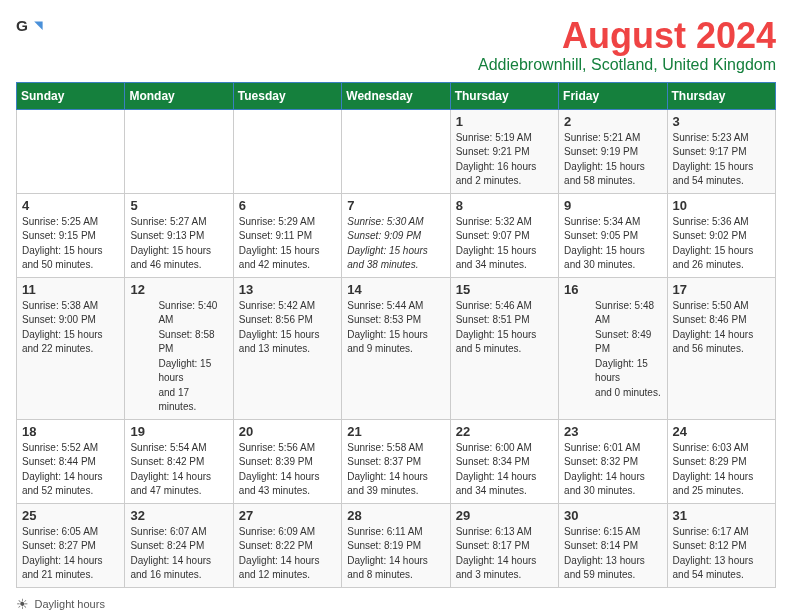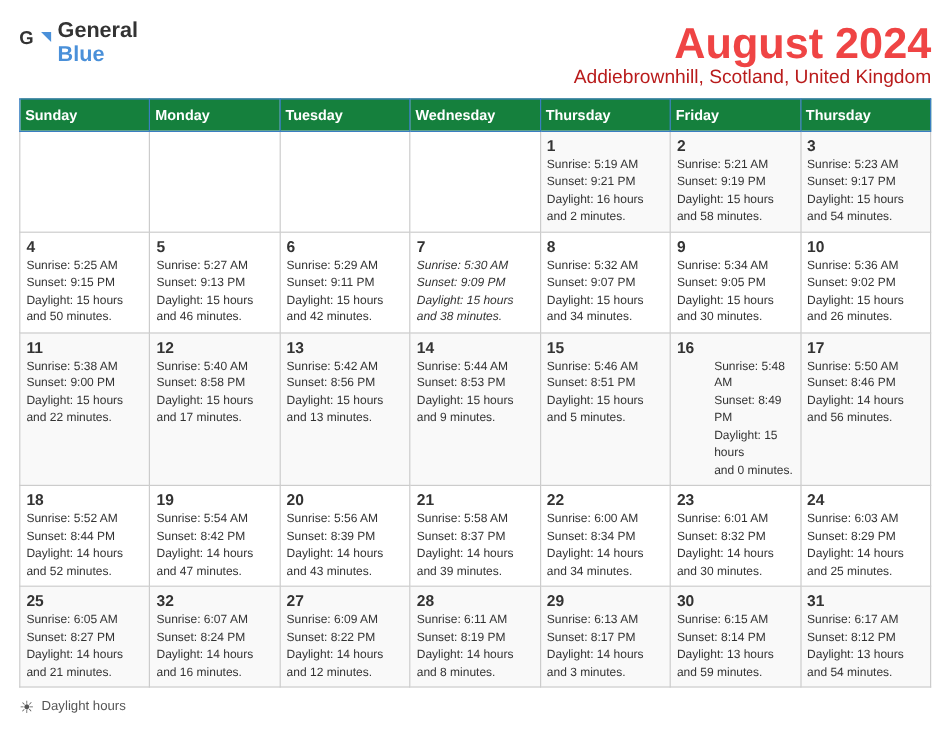--- a/index.html
+++ b/index.html
@@ -29,21 +29,21 @@
       text-align: right;
     }
     .main-title {
       font-size: 36px;
       font-weight: bold;
       color: #ef4444;
       line-height: 1.1;
     }
     .subtitle {
       font-size: 16px;
-      color: #b91c1c;
+      color: #15803d;
     }
     .calendar {
       width: 100%;
       border-collapse: collapse;
       font-size: 10.5px;
     }
     .calendar thead tr th {
       background: #15803d;
       color: #fff;
       font-weight: bold;
@@ -92,24 +92,20 @@
   </style>
 </head>
 <body>
 
 <div class="header">
   <div class="logo">
     <svg class="logo-icon" viewBox="0 0 40 40" xmlns="http://www.w3.org/2000/svg">
       <text y="22" font-size="22" font-weight="bold" fill="#333">G</text>
       <polygon points="26,8 38,8 38,20" fill="#4a90d9"></polygon>
     </svg>
-    <div>
-      <div style="font-size:18px;font-weight:bold;color:#333;line-height:1.1;">General</div>
-      <div style="font-size:18px;font-weight:bold;color:#4a90d9;line-height:1;">Blue</div>
-    </div>
   </div>
   <div class="title-block">
     <div class="main-title">August 2024</div>
     <div class="subtitle">Addiebrownhill, Scotland, United Kingdom</div>
   </div>
 </div>
 
 <table class="calendar">
   <thead>
     <tr>
@@ -204,21 +200,21 @@
       <tr>
         <td>
           <span class="day-number">11</span>
           <div class="day-info" style="white-space: pre-line;">Sunrise: 5:38 AM
 Sunset: 9:00 PM
 Daylight: 15 hours
 and 22 minutes.</div>
         </td>
         <td>
           <span class="day-number">12</span>
-          <div class="day-info" style="white-space: pre-line;">Sunrise: 5:40 AM
+          <div class="day-info" style="white-space: pre-line; margin-left: 28px;">Sunrise: 5:40 AM
 Sunset: 8:58 PM
 Daylight: 15 hours
 and 17 minutes.</div>
         </td>
         <td>
           <span class="day-number">13</span>
           <div class="day-info" style="white-space: pre-line;">Sunrise: 5:42 AM
 Sunset: 8:56 PM
 Daylight: 15 hours
 and 13 minutes.</div>

